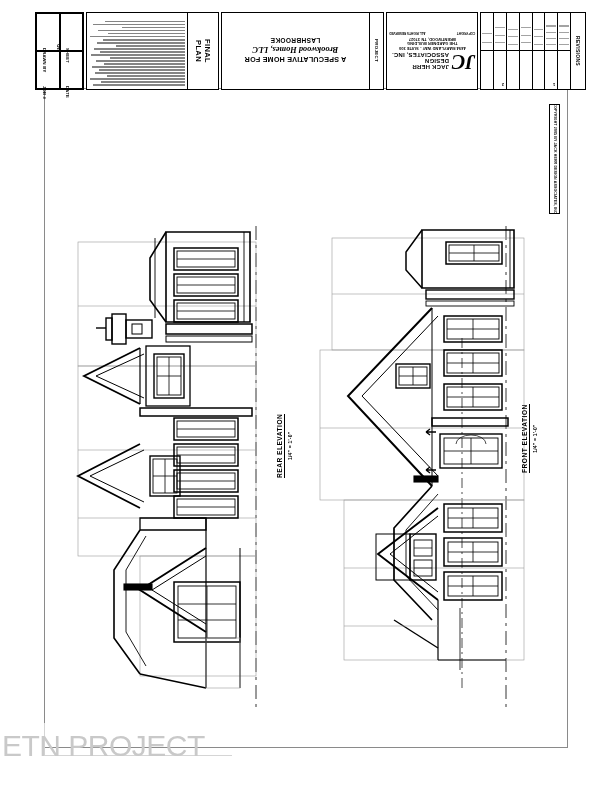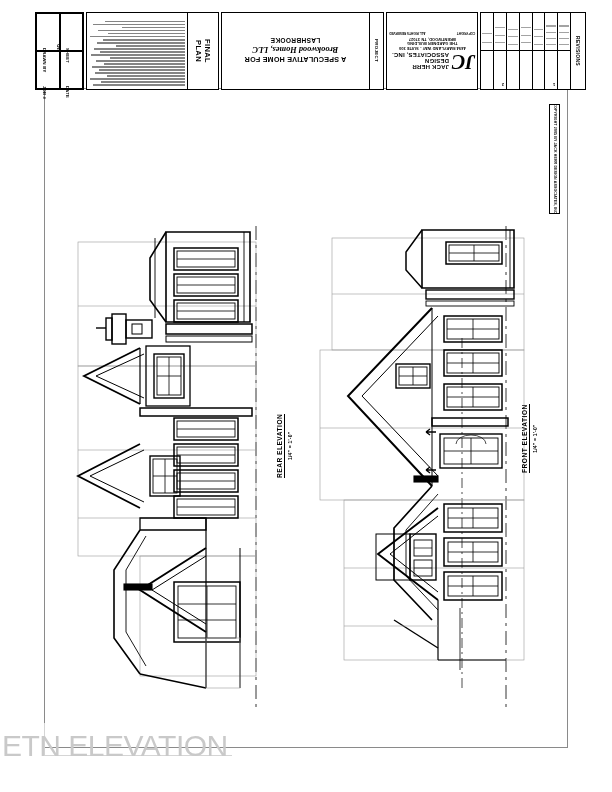--- a/index.html
+++ b/index.html
@@ -475,13 +475,13 @@
 
   <div class="elev-label" style="left:477px;top:385px;">
     <span class="el-title">FRONT ELEVATION</span>
     <span class="el-scale">1/4" = 1'-0"</span>
   </div>
 
 </div>
 
 <div class="wm-tick"></div>
 <div class="wm-base"></div>
-<div class="watermark">ETN ELEVATION</div>
+<div class="watermark">ETN PROJECT</div>
 
 </body></html>

